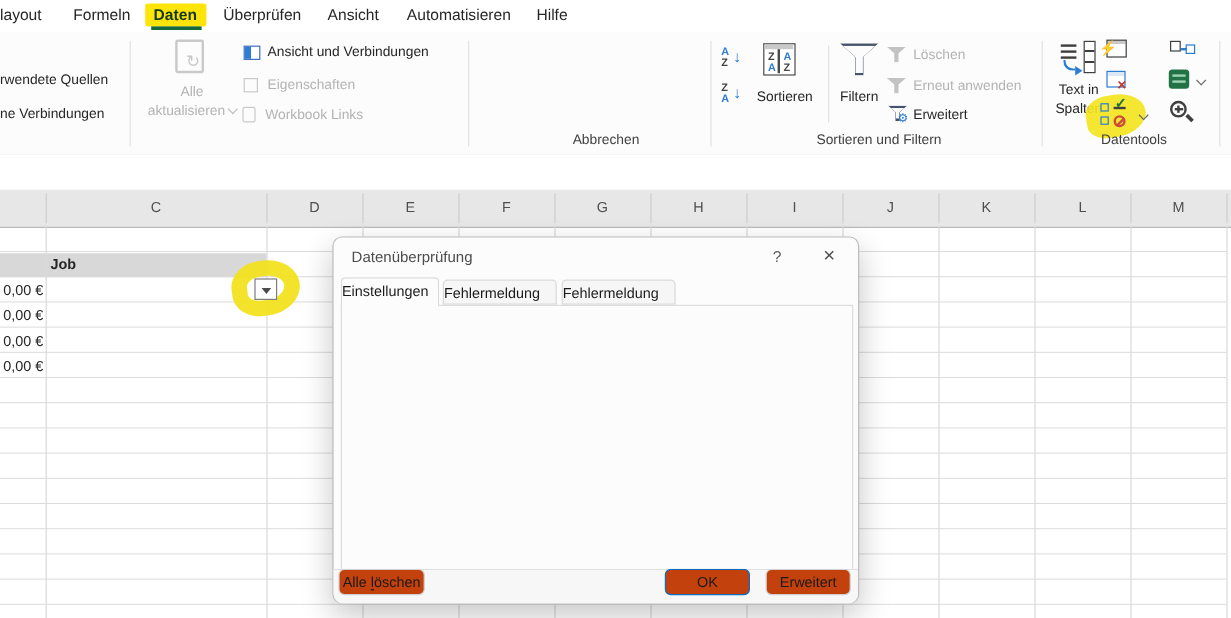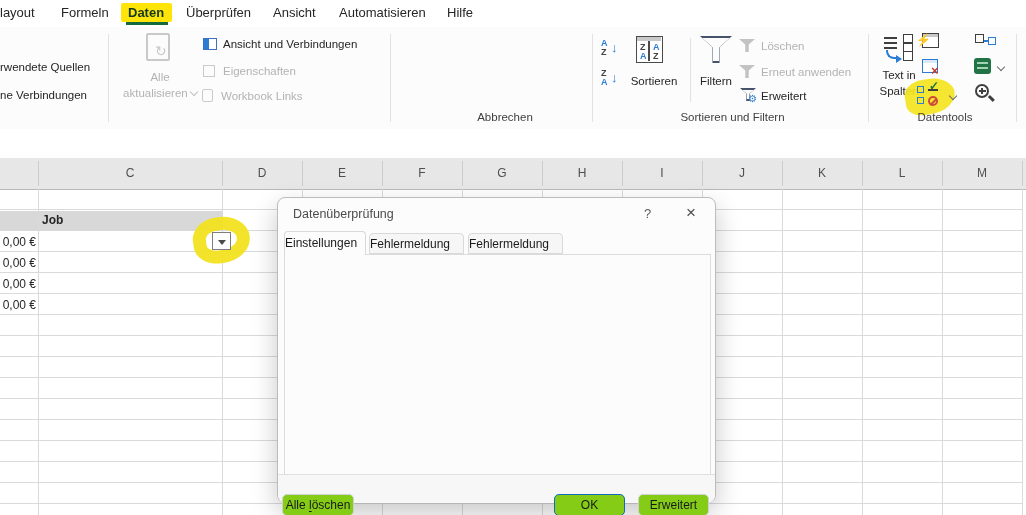--- a/index.html
+++ b/index.html
@@ -71,21 +71,21 @@
   .combo.dis .cv{border-color:#a8a8a8;}
   .hl{background:#FFE612;padding:0 2px;}
   .cb{position:absolute;width:14px;height:14px;box-sizing:border-box;border-radius:3px;}
   .cb.checked{background:#0F6CBD;}
   .cb.checked .tick{position:absolute;left:2px;top:-1px;color:#fff;font-size:11px;}
   .cb.empty{background:#fff;border:1.4px solid #767676;width:13px;height:13px;border-radius:2px;}
   .srcinput{position:absolute;left:16px;top:183px;width:254px;height:21px;box-sizing:border-box;border:1px solid #7a7a7a;background:#fff;}
   .srcinput .val{position:absolute;left:3px;top:3px;font-size:12px;}
   .collapse-btn{position:absolute;left:273px;top:183px;width:20px;height:21px;box-sizing:border-box;border:1px solid #7a7a7a;border-radius:2px;background:#fff;text-align:center;font-size:12px;font-weight:bold;line-height:19px;color:#111;}
   .dlg-footer{position:absolute;left:0;top:276px;width:437px;height:28px;background:#f7f7f7;border-top:1px solid #e0e0e0;border-radius:0 0 8px 8px;}
-  .dbtn{position:absolute;top:296px;height:22px;box-sizing:border-box;background:#84cc16;border:1px solid #d1d1d1;border-radius:5px;font-size:12px;text-align:center;line-height:20px;color:#1a1a1a;}
+  .dbtn{position:absolute;top:276px;height:22px;box-sizing:border-box;background:#c2410c;border:1px solid #d1d1d1;border-radius:5px;font-size:12px;text-align:center;line-height:20px;color:#1a1a1a;}
   .dbtn.default{border:1px solid #0F6CBD;}
   
   .docicon{position:absolute;width:20px;height:24px;border:2px solid #c9c9c9;border-radius:2px;background:#fcfcfc;}
   .iconbox{position:absolute;box-sizing:border-box;}
   .nosym{position:absolute;width:10px;height:10px;border:2px solid #cf4a38;border-radius:50%;box-sizing:border-box;}
   .nosym:after{content:"";position:absolute;left:-1px;top:2.5px;width:9px;height:2px;background:#cf4a38;transform:rotate(-45deg);}
 </style>
 </head>
 <body>
 

